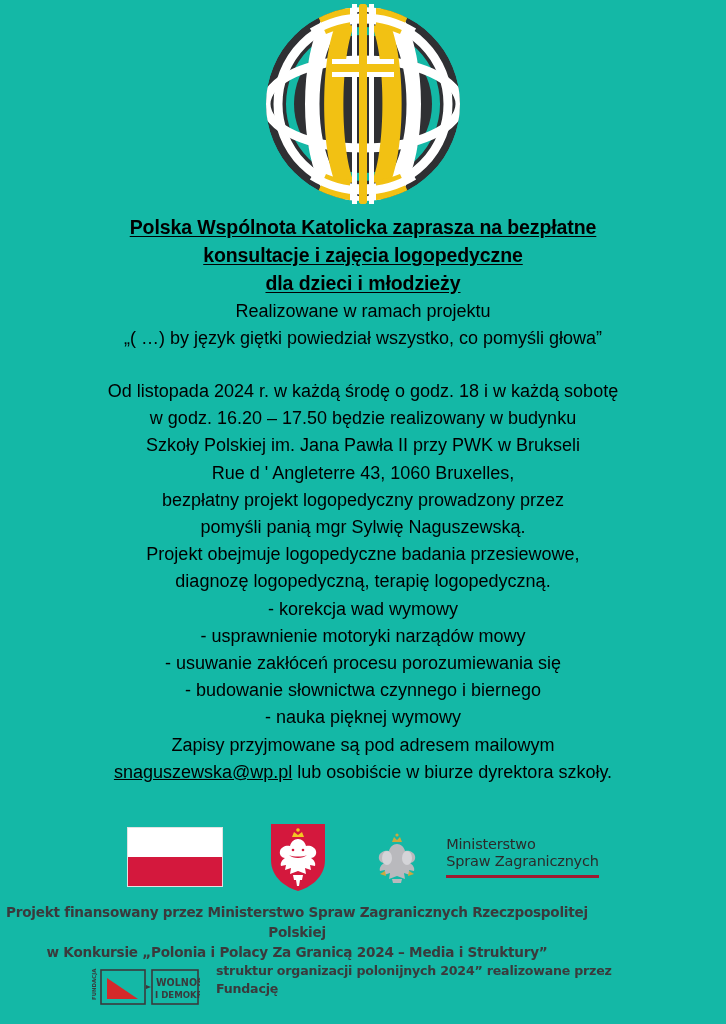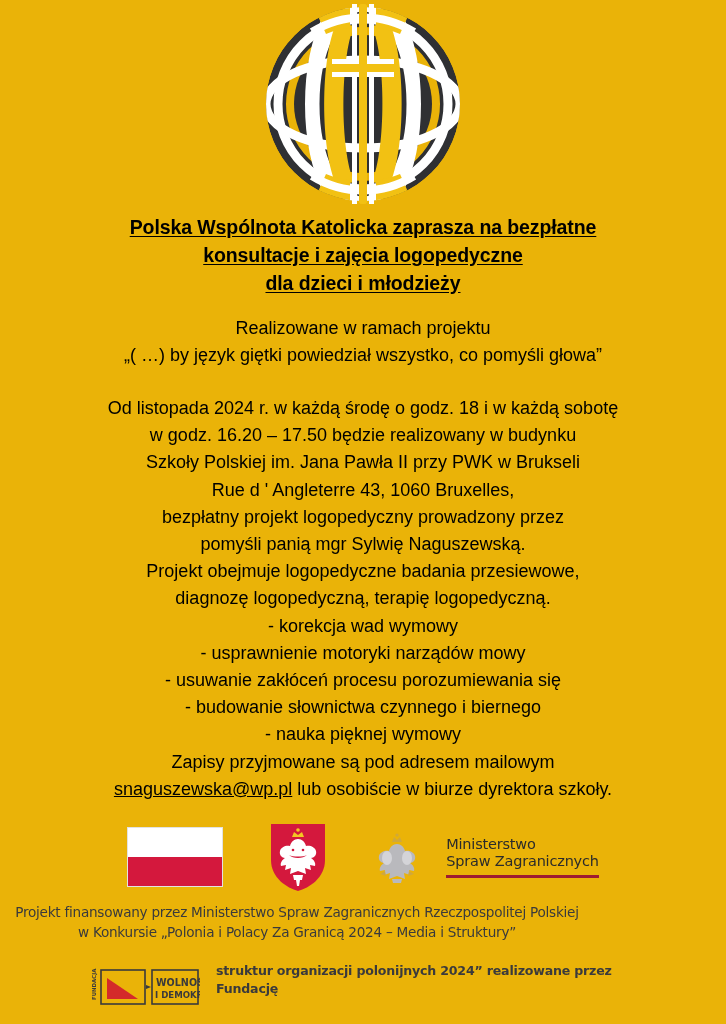--- a/index.html
+++ b/index.html
@@ -14,21 +14,21 @@
     font-family: "Liberation Sans", sans-serif;
     color: #000000;
     overflow: hidden;
     position: relative;
   }
 
   .page {
     width: 726px;
     height: 1024px;
     position: relative;
-    background: #eab308;
+    background: #14b8a6;
     box-sizing: border-box;
   }
 
   
   .logo-wrap {
     width: 100%;
     height: 205px;
     display: flex;
     align-items: center;
     justify-content: center;
@@ -51,21 +51,21 @@
   .headline span.u {
     text-decoration: underline;
     text-underline-offset: 2px;
   }
 
   .subhead {
     text-align: center;
     font-size: 18px;
     line-height: 27px;
     font-weight: normal;
-    margin-top: 18px;
+    margin-top: 1px;
   }
 
   
   .body-block {
     text-align: center;
     font-size: 18px;
     line-height: 27.2px;
     margin-top: 26px;
   }
   .body-block p {
@@ -116,21 +116,21 @@
   }
 
   
   .funding {
     position: absolute;
     left: 0;
     top: 902px;
     width: 594px;
     text-align: center;
     font-family: "DejaVu Sans", sans-serif;
-    font-weight: normal;
+    font-weight: bold;
     font-size: 13.6px;
     line-height: 20px;
     color: #3a3a3c;
     letter-spacing: -0.25px;
   }
 
   
   .task-row {
     position: absolute;
     left: 0;

